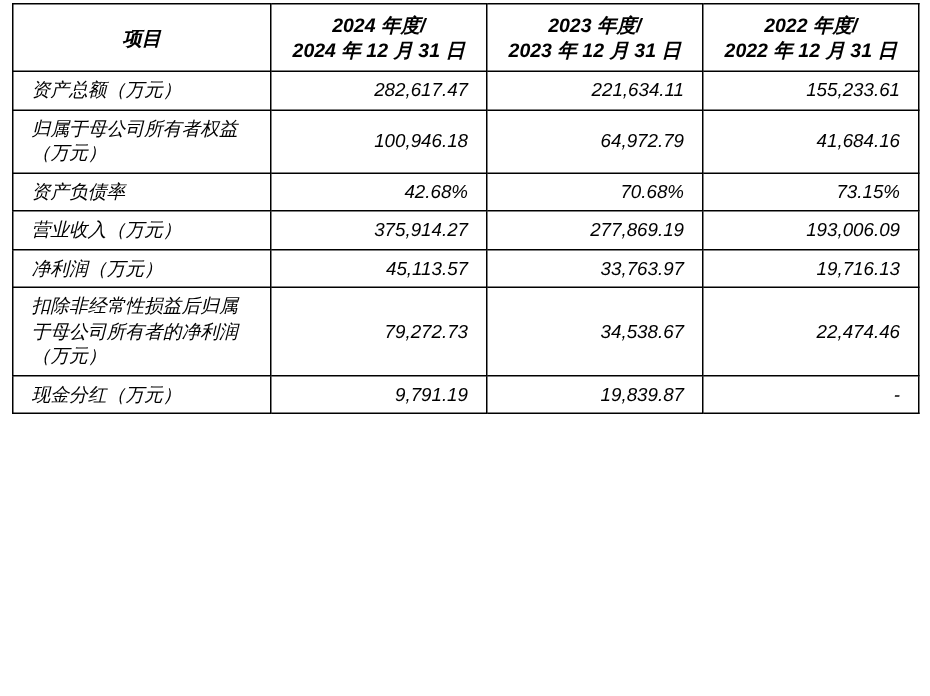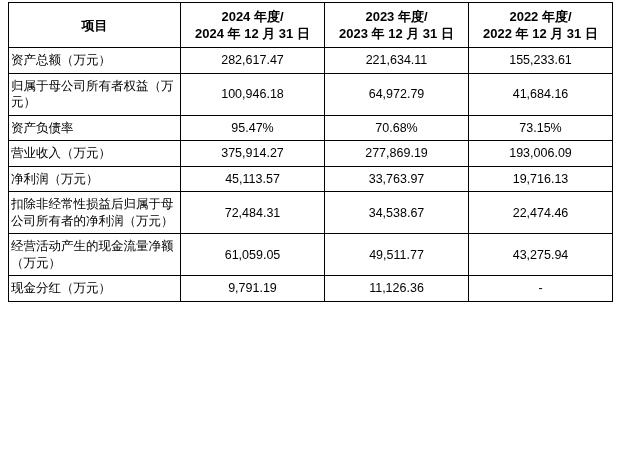--- a/index.html
+++ b/index.html
@@ -17,45 +17,46 @@
   .table-wrap {
     width: 620px;
     box-sizing: border-box;
     padding: 2px 8px 2px 8px;
   }
   table.fin {
     border-collapse: collapse;
     width: 604px;
     table-layout: fixed;
     font-size: 12.5px;
+    font-style: italic;
   }
   table.fin col.c0 { width: 172px; }
   table.fin col.c1 { width: 144px; }
   table.fin col.c2 { width: 144px; }
   table.fin col.c3 { width: 144px; }
 
   table.fin th, table.fin td {
     border: 1px solid #000000;
-    padding: 4px 2px;
+    padding: 4px 12px;
     vertical-align: middle;
     line-height: 1.32;
   }
   table.fin thead th {
     text-align: center;
     font-weight: bold;
     font-size: 13px;
     padding: 5px 4px;
   }
   .hdr-line { display: block; white-space: nowrap; }
   td.label {
     text-align: left;
     word-break: break-all;
   }
   td.num {
-    text-align: center;
+    text-align: right;
     white-space: nowrap;
   }
 </style>
 </head>
 <body>
 
 <div class="table-wrap">
   <table class="fin">
     <colgroup>
       <col class="c0">
@@ -90,49 +91,43 @@
         <td class="num">155,233.61</td>
       </tr>
       <tr>
         <td class="label">归属于母公司所有者权益（万元）</td>
         <td class="num">100,946.18</td>
         <td class="num">64,972.79</td>
         <td class="num">41,684.16</td>
       </tr>
       <tr>
         <td class="label">资产负债率</td>
-        <td class="num">95.47%</td>
+        <td class="num">42.68%</td>
         <td class="num">70.68%</td>
         <td class="num">73.15%</td>
       </tr>
       <tr>
         <td class="label">营业收入（万元）</td>
         <td class="num">375,914.27</td>
         <td class="num">277,869.19</td>
         <td class="num">193,006.09</td>
       </tr>
       <tr>
         <td class="label">净利润（万元）</td>
         <td class="num">45,113.57</td>
         <td class="num">33,763.97</td>
         <td class="num">19,716.13</td>
       </tr>
       <tr>
         <td class="label">扣除非经常性损益后归属于母公司所有者的净利润（万元）</td>
-        <td class="num">72,484.31</td>
+        <td class="num">79,272.73</td>
         <td class="num">34,538.67</td>
         <td class="num">22,474.46</td>
       </tr>
       <tr>
-        <td class="label">经营活动产生的现金流量净额（万元）</td>
-        <td class="num">61,059.05</td>
-        <td class="num">49,511.77</td>
-        <td class="num">43,275.94</td>
-      </tr>
-      <tr>
         <td class="label">现金分红（万元）</td>
         <td class="num">9,791.19</td>
-        <td class="num">11,126.36</td>
+        <td class="num">19,839.87</td>
         <td class="num">-</td>
       </tr>
     </tbody>
   </table>
 </div>
 
 </body></html>

